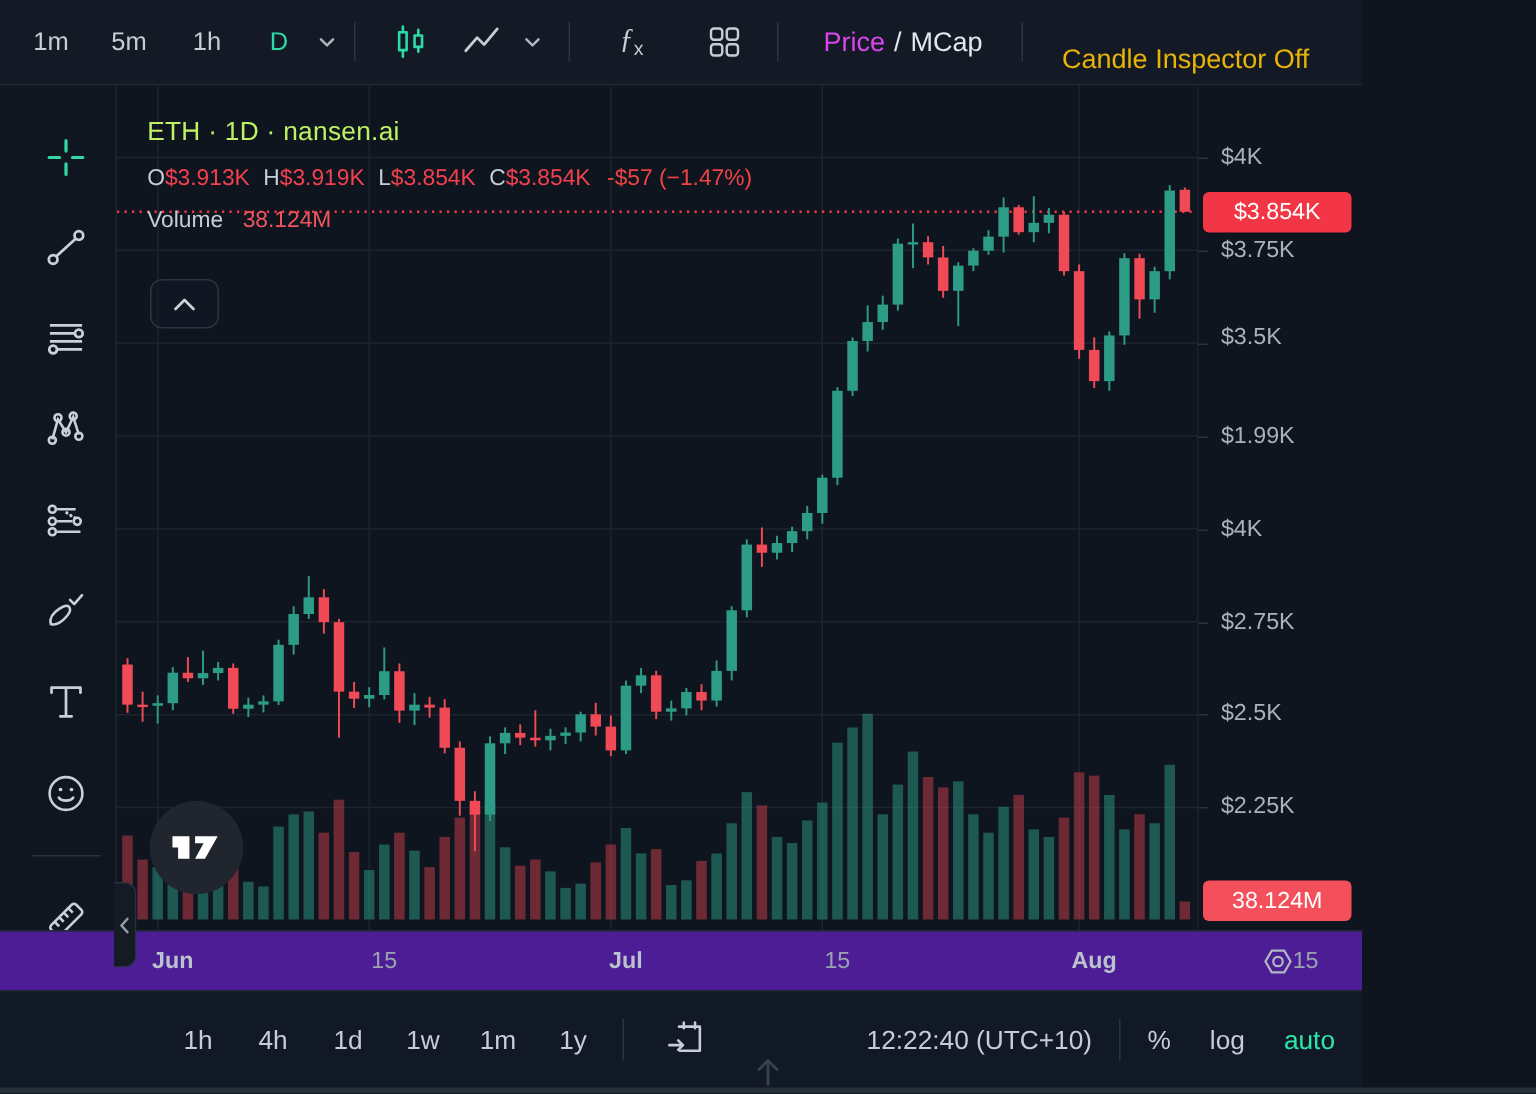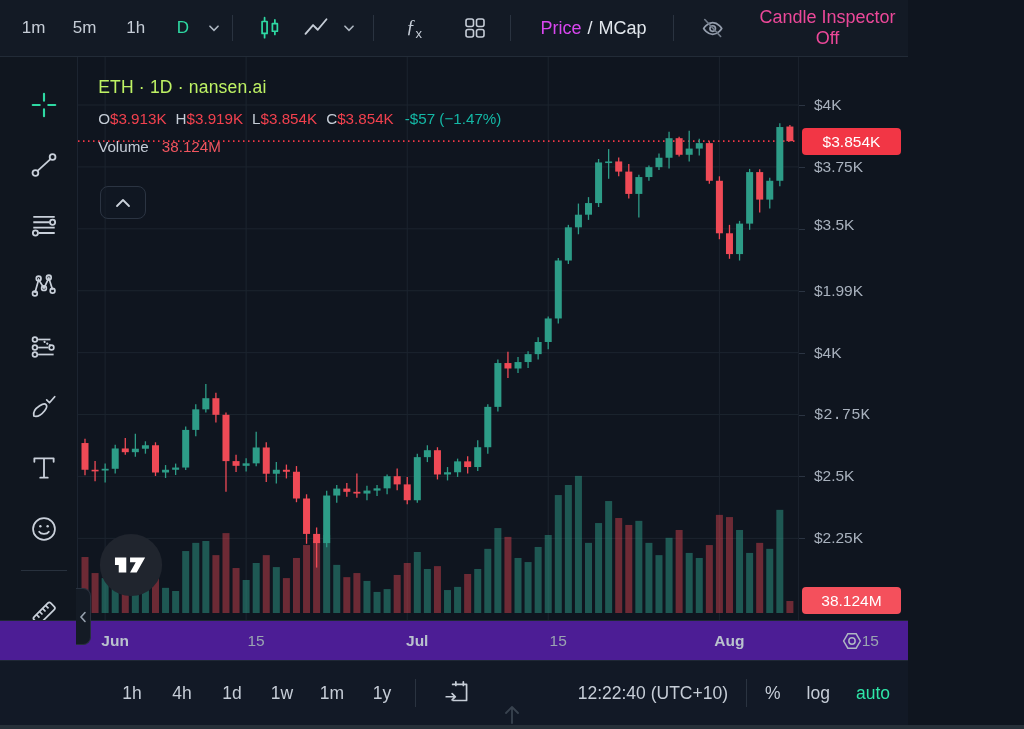--- a/index.html
+++ b/index.html
@@ -18,21 +18,21 @@
   .chev-btn { width:24px; }
   .tb-sep { width:1px; height:26px; background:#2a3340; margin:0 6px; }
   .icon-btn-lg { width:50px; }
   .fx-label { font-size:19px; color:#c6cdd7; }
   .fx-label i { font-style:italic; font-family:"Liberation Serif", serif; }
   .fx-label sub { font-size:13px; }
   .price-mcap { margin-left:24px; font-size:18px; }
   .price-green { color:#d946ef; }
   .mcap-white { color:#e2e7ed; }
   .slash { color:#e2e7ed; margin:0 6px; }
-  .inspector { margin-left:20px; color:#ec4899; font-size:18px; gap:22px; }
+  .inspector { margin-left:20px; color:#eab308; font-size:18px; gap:22px;flex-direction:column; }
   .topbar .sep-mcap { margin-left:26px; }
 
   
   .main { display:flex; height:563px; position:relative; }
   .sidebar { width:88px; position:relative; background:#10161f; border-right:1px solid #1c2430; }
   .side-btn { position:absolute; left:20px; width:48px; height:48px; display:flex;
     align-items:center; justify-content:center; background:none; border:none; cursor:pointer; }
   .side-div { position:absolute; left:21px; width:46px; height:1px; background:#28313d; }
   .collapse-tab { position:absolute; left:76px; top:531px; width:15px; height:57px;
     background:#141b25; border:1px solid #28313e; border-left:none; border-radius:0 8px 8px 0;
@@ -40,21 +40,21 @@
     color:#96a0ad; }
 
   .chart-area { width:812px; height:563px; position:relative; background:#0f151f; }
   #chart-svg { position:absolute; left:0; top:0; }
 
   .chart-header { position:absolute; left:20px; top:20px; z-index:4; pointer-events:none; }
   .symbol-title { font-size:17.5px; color:#bef264; letter-spacing:.2px; }
   .ohlc-row { margin-top:12px; font-size:15.2px; white-space:nowrap; }
   .ohlc-label { color:#c6cdd7; }
   .ohlc-val { color:#f2414e; margin-right:9px; }
-  .ohlc-change { color:#14b8a6; margin-left:2px; }
+  .ohlc-change { color:#ef4444; margin-left:2px; }
   .volume-row { margin-top:11px; font-size:15.2px; }
   .volume-label { color:#c6cdd7; }
   .volume-val { color:#f0555f; margin-left:13px; }
   .pane-collapse-btn { position:absolute; left:22px; top:129px; width:46px; height:33px;
     border:1px solid #2b3442; border-radius:8px; background:rgba(19,26,37,.55);
     display:flex; align-items:center; justify-content:center; cursor:pointer; z-index:5; }
   .tv-watermark { position:absolute; left:20px; top:475px; z-index:3; cursor:pointer; }
 
   
   .price-axis { width:124px; position:relative; background:#0f151f; border-left:1px solid #1a212c; }
@@ -508,21 +508,21 @@
     <div class="pa-label" style="top: 38px;">$4K</div>
         <div class="pa-tick" style="top: 48px;"></div>
         <div class="pa-label" style="top: 99.91px;">$3.75K</div>
         <div class="pa-tick" style="top: 109.91px;"></div>
         <div class="pa-label" style="top: 158px;">$3.5K</div>
         <div class="pa-tick" style="top: 171.82px;"></div>
         <div class="pa-label" style="top: 223.73px;">$1.99K</div>
         <div class="pa-tick" style="top: 233.73px;"></div>
         <div class="pa-label" style="top: 285.64px;">$4K</div>
         <div class="pa-tick" style="top: 295.64px;"></div>
-        <div class="pa-label" style="top: 347.55px; font-family: Liberation Mono, monospace;">$2.75K</div>
+        <div class="pa-label" style="top: 347.55px;">$2.75K</div>
         <div class="pa-tick" style="top: 357.55px;"></div>
         <div class="pa-label" style="top: 409.46px;">$2.5K</div>
         <div class="pa-tick" style="top: 419.46px;"></div>
         <div class="pa-label" style="top: 471.37px;">$2.25K</div>
         <div class="pa-tick" style="top: 481.37px;"></div>
       </div>
   </div>
 
   <div class="time-axis" id="time-axis">
     <button class="axis-gear">

